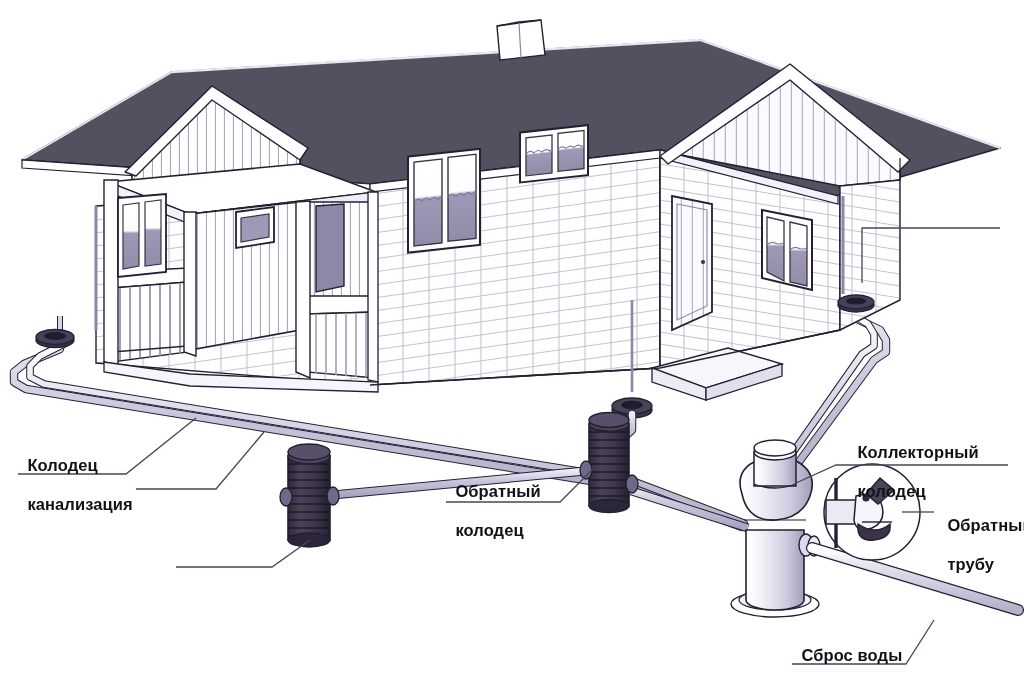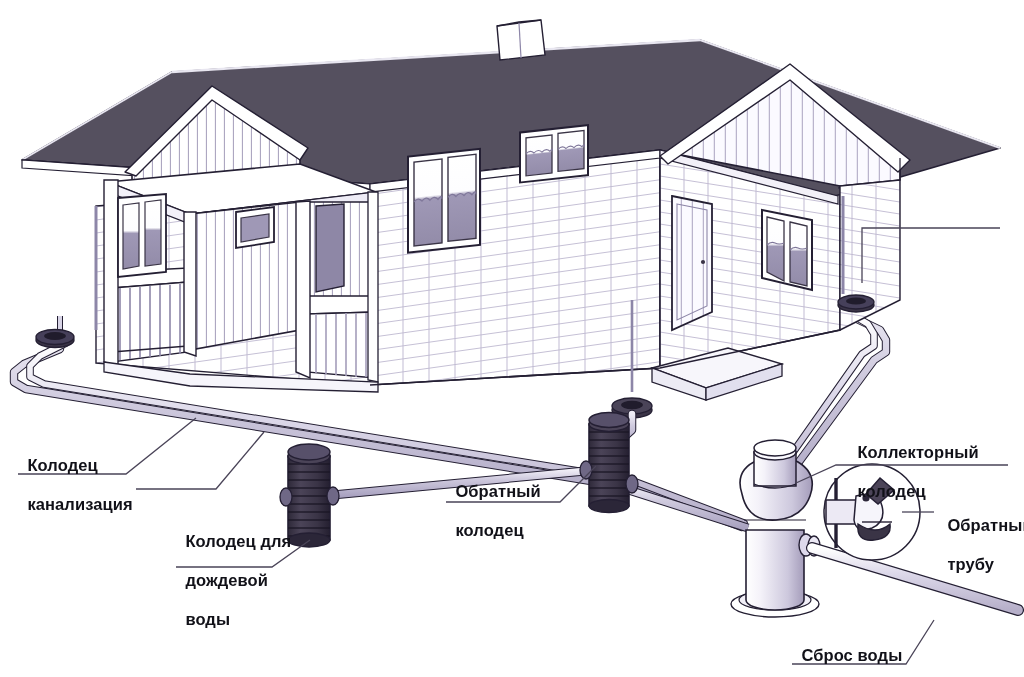--- a/index.html
+++ b/index.html
@@ -368,25 +368,20 @@
   </g>
 </svg>
 
 
 <div class="lbl s17" style="left:18px;top:437px;">
   <span>Колодец</span><br>
   <span>канализация</span>
 </div>
 
 
-<div class="lbl s17" style="left:176px;top:513px;">
-  <span>Колодец для</span><br>
-  <span>дождевой</span><br>
-  <span>воды</span>
-</div>
 
 <div class="lbl s17" style="left:446px;top:463px;">
   <span>Обратный</span><br>
   <span>колодец</span>
 </div>
 
 <div class="lbl s17" style="left:848px;top:424px;">
   <span>Коллекторный</span><br>
   <span>колодец</span>
 </div>

